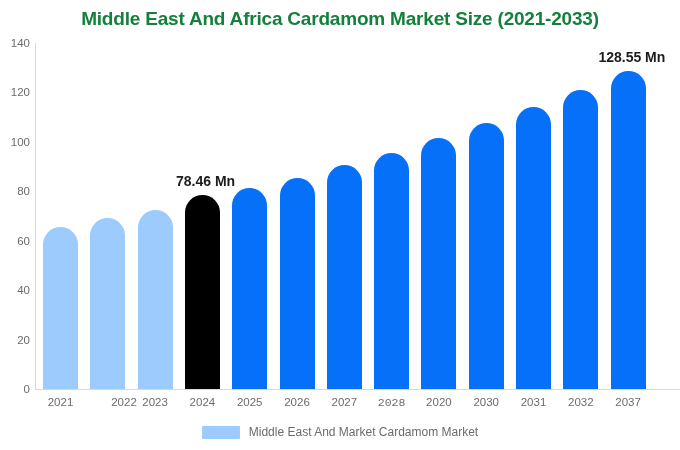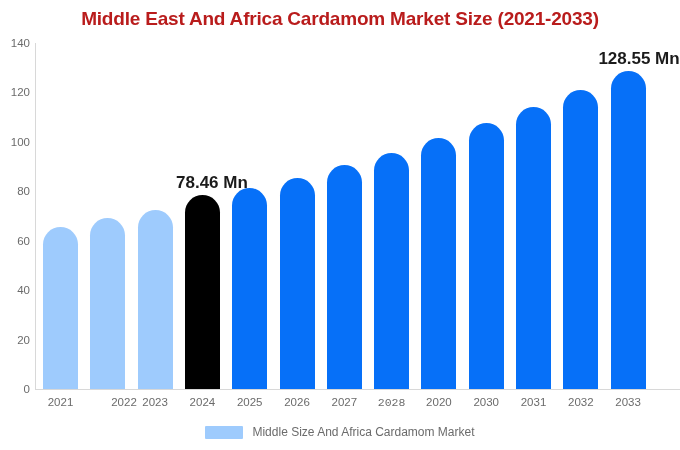--- a/index.html
+++ b/index.html
@@ -20,21 +20,21 @@
     background: #ffffff;
   }
   #chart-title {
     position: absolute;
     left: 0;
     top: 8px;
     width: 680px;
     text-align: center;
     font-size: 19px;
     font-weight: bold;
-    color: #b91c1c;
+    color: #15803d;
     letter-spacing: -0.2px;
     white-space: nowrap;
   }
   .plot-area {
     position: absolute;
     left: 36px;
     top: 43px;
     width: 644px;
     height: 346px;
   }
@@ -78,21 +78,21 @@
   }
   .bar {
     position: absolute;
     bottom: 0;
     left: 0;
     width: 35px;
     border-radius: 17.5px 17.5px 0 0;
   }
   .bar-value-label {
     position: absolute;
-    font-size: 17px;
+    font-size: 14px;
     font-weight: bold;
     color: #1b1b1b;
     white-space: nowrap;
     text-align: center;
   }
   .x-tick {
     position: absolute;
     top: 396px;
     width: 60px;
     text-align: center;
@@ -190,23 +190,23 @@
       <div class="x-tick" style="left: 125.1px;">2023</div>
       <div class="x-tick" style="left: 172.4px;">2024</div>
       <div class="x-tick" style="left: 219.7px;">2025</div>
       <div class="x-tick" style="left: 267px;">2026</div>
       <div class="x-tick" style="left: 314.3px;">2027</div>
       <div class="x-tick" style="left: 361.6px; font-family: Liberation Mono, monospace;">2028</div>
       <div class="x-tick" style="left: 408.9px;">2020</div>
       <div class="x-tick" style="left: 456.2px;">2030</div>
       <div class="x-tick" style="left: 503.5px;">2031</div>
       <div class="x-tick" style="left: 550.8px;">2032</div>
-      <div class="x-tick" style="left: 598.1px;">2033</div>
+      <div class="x-tick" style="left: 598.1px;">2037</div>
     </div>
 
   <div id="legend">
     <span id="legend-swatch" style="background: rgb(158, 203, 253);"></span>
-    <span id="legend-label">Middle Size And Africa Cardamom Market</span>
+    <span id="legend-label">Middle East And Market Cardamom Market</span>
   </div>
 
 <div class="bar-value-label" style="top: 173.092px; left: 176px;">78.46 Mn</div>
     <div class="bar-value-label" style="top: 49.2979px; left: 598.4px;">128.55 Mn</div>
   </div>
 
 </body></html>

